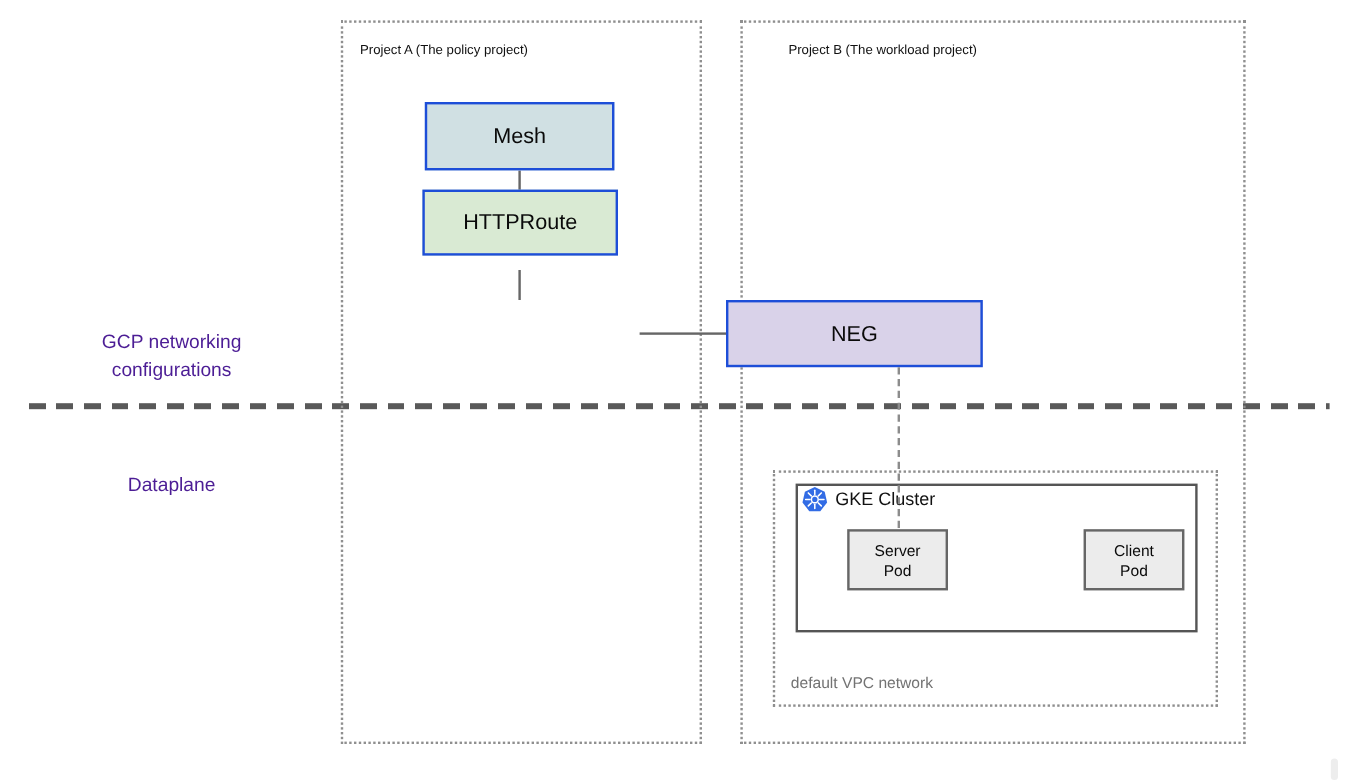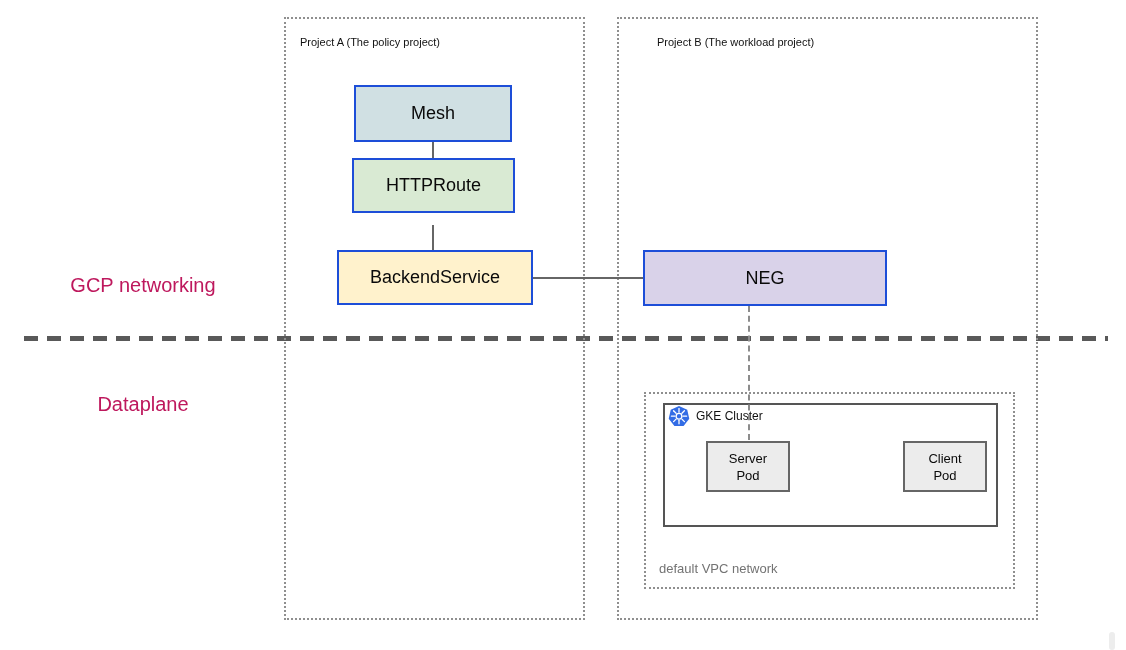--- a/index.html
+++ b/index.html
@@ -32,27 +32,27 @@
   .dashed-v { width: 0; border-left: 2px dashed #8c8c8c; z-index: 5; }
 
   
   .divider {
     height: 5px;
     background: repeating-linear-gradient(to right, #595959 0px, #595959 14px, transparent 14px, transparent 23px);
     z-index: 0;
   }
 
   .section-label {
-    font-size: 20px; color: #be185d;
+    font-size: 16px; color: #4c1d95;
     text-align: center; line-height: 23px;
   }
 
   .gke-box { border: 2px solid #555555; background: #ffffff; z-index: 3; }
   .gke-header { display: flex; align-items: center; gap: 6px; z-index: 4; }
-  .gke-title { font-size: 12px; color: #111; white-space: nowrap; }
+  .gke-title { font-size: 15px; color: #111; white-space: nowrap; }
 
   .pod {
     border: 2px solid #666666;
     display: flex; flex-direction: column; align-items: center; justify-content: center;
     font-size: 13px; line-height: 17px; color: #0a0a0a;
     z-index: 6;
   }
 
   .vpc-label { font-size: 13px; color: #737373; white-space: nowrap; }
 
@@ -60,20 +60,21 @@
 </style>
 </head>
 <body>
 
 <div class="canvas">
 
   <div class="abs divider" style="left:24px; top:336px; width:1084px;"></div>
 
   <div class="abs section-label" style="left:43px; top:274px; width:200px;">
     <div>GCP networking</div>
+    <div>configurations</div>
   </div>
   <div class="abs section-label" style="left:43px; top:381px; width:200px;margin-top:12px;">Dataplane</div>
 
   <div class="abs dotted-box" style="left:284px; top:17px; width:301px; height:603px;"></div>
   <div class="abs proj-label" style="left:300px; top:36px;">Project A (The policy project)</div>
 
   <div class="abs dotted-box" style="left:617px; top:17px; width:421px; height:603px;"></div>
   <div class="abs proj-label" style="left:633px; top:36px;margin-left:24px;">Project B (The workload project)</div>
 
   <div class="abs conn-v" style="left:432px; top:142px; height:28px;"></div>
@@ -82,25 +83,22 @@
   <div class="abs dashed-v" style="left:748px; top:306px; height:134px;"></div>
 
   <div class="abs node" style="left: 354px; top: 85px; width: 158px; height: 57px; background-color: rgb(208, 224, 227);">
     <span>Mesh</span>
   </div>
 
   <div class="abs node" style="left: 352px; top: 158px; width: 163px; height: 55px; background-color: rgb(217, 234, 211);">
     <span>HTTPRoute</span>
   </div>
 
-  <div class="abs node" style="left: 337px; top: 250px; width: 196px; height: 55px; background-color: rgb(255, 242, 204);">
-    <span>BackendService</span>
-  </div>
 
-  <div class="abs node" style="left: 643px; top: 250px; width: 244px; height: 56px; background-color: rgb(217, 210, 233);">
+  <div class="abs node" style="left: 605px; top: 250px; width: 214px; height: 56px; background-color: rgb(217, 210, 233);">
     <span>NEG</span>
   </div>
 
   <div class="abs dotted-box" style="left:644px; top:392px; width:371px; height:197px;"></div>
   <div class="abs vpc-label" style="left:659px; top:561px;">default VPC network</div>
 
   <div class="abs gke-box" style="left:663px; top:403px; width:335px; height:124px;"></div>
   <div class="abs gke-header" style="left:668px; top:405px;">
     <span style="display:inline-flex;">
       <svg width="22" height="22" viewBox="0 0 24 24" aria-hidden="true">

